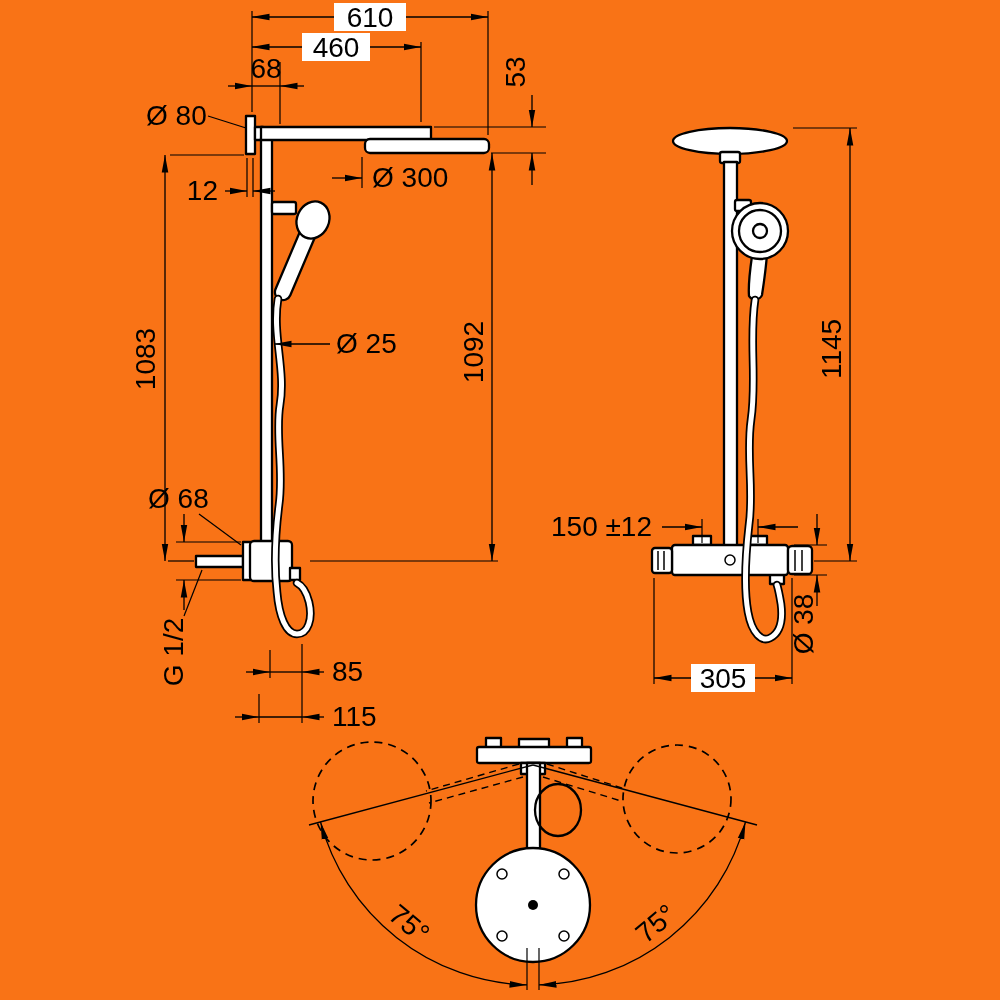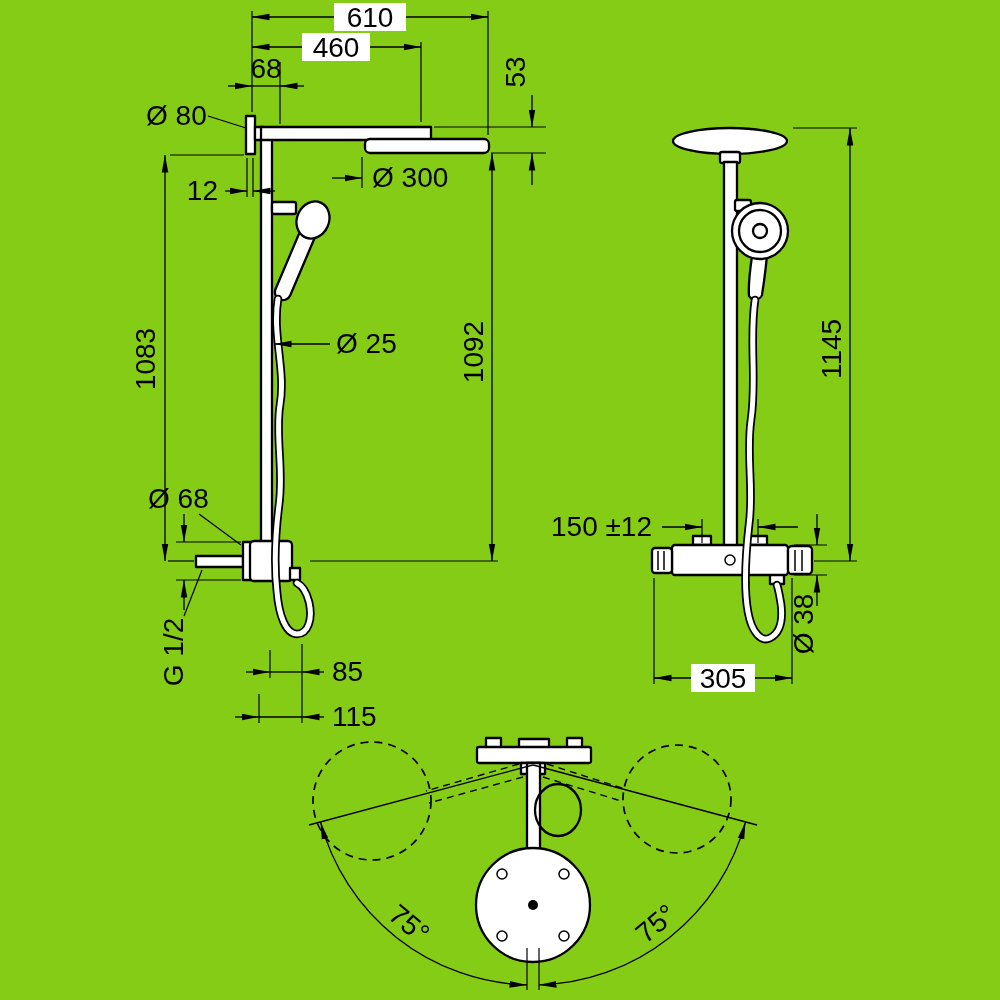--- a/index.html
+++ b/index.html
@@ -1,16 +1,16 @@
 <!DOCTYPE html>
 <html><head>
 <meta charset="utf-8">
 <style>
   html,body{margin:0;padding:0;background:#fff;width:1000px;height:1000px;overflow:hidden}
-  .canvas{width:1000px;height:1000px;background:#84cc16}
+  .canvas{width:1000px;height:1000px;background:#f97316}
   svg{display:block}
   .part{fill:#fff;stroke:#000;stroke-width:2.3;stroke-linejoin:round}
   .nofill{fill:none;stroke:#000;stroke-width:2.3;stroke-linejoin:round}
   .thin{fill:none;stroke:#000;stroke-width:1.5}
   .ext{fill:none;stroke:#000;stroke-width:1.2}
   .dim{fill:none;stroke:#000;stroke-width:1.3}
   .hose-o{fill:none;stroke:#000;stroke-width:8.5;stroke-linecap:round}
   .hose-i{fill:none;stroke:#fff;stroke-width:5;stroke-linecap:round}
   .dash{fill:none;stroke:#000;stroke-width:1.7;stroke-dasharray:8 6}
   .dash2{fill:none;stroke:#000;stroke-width:1.4;stroke-dasharray:7 5}

